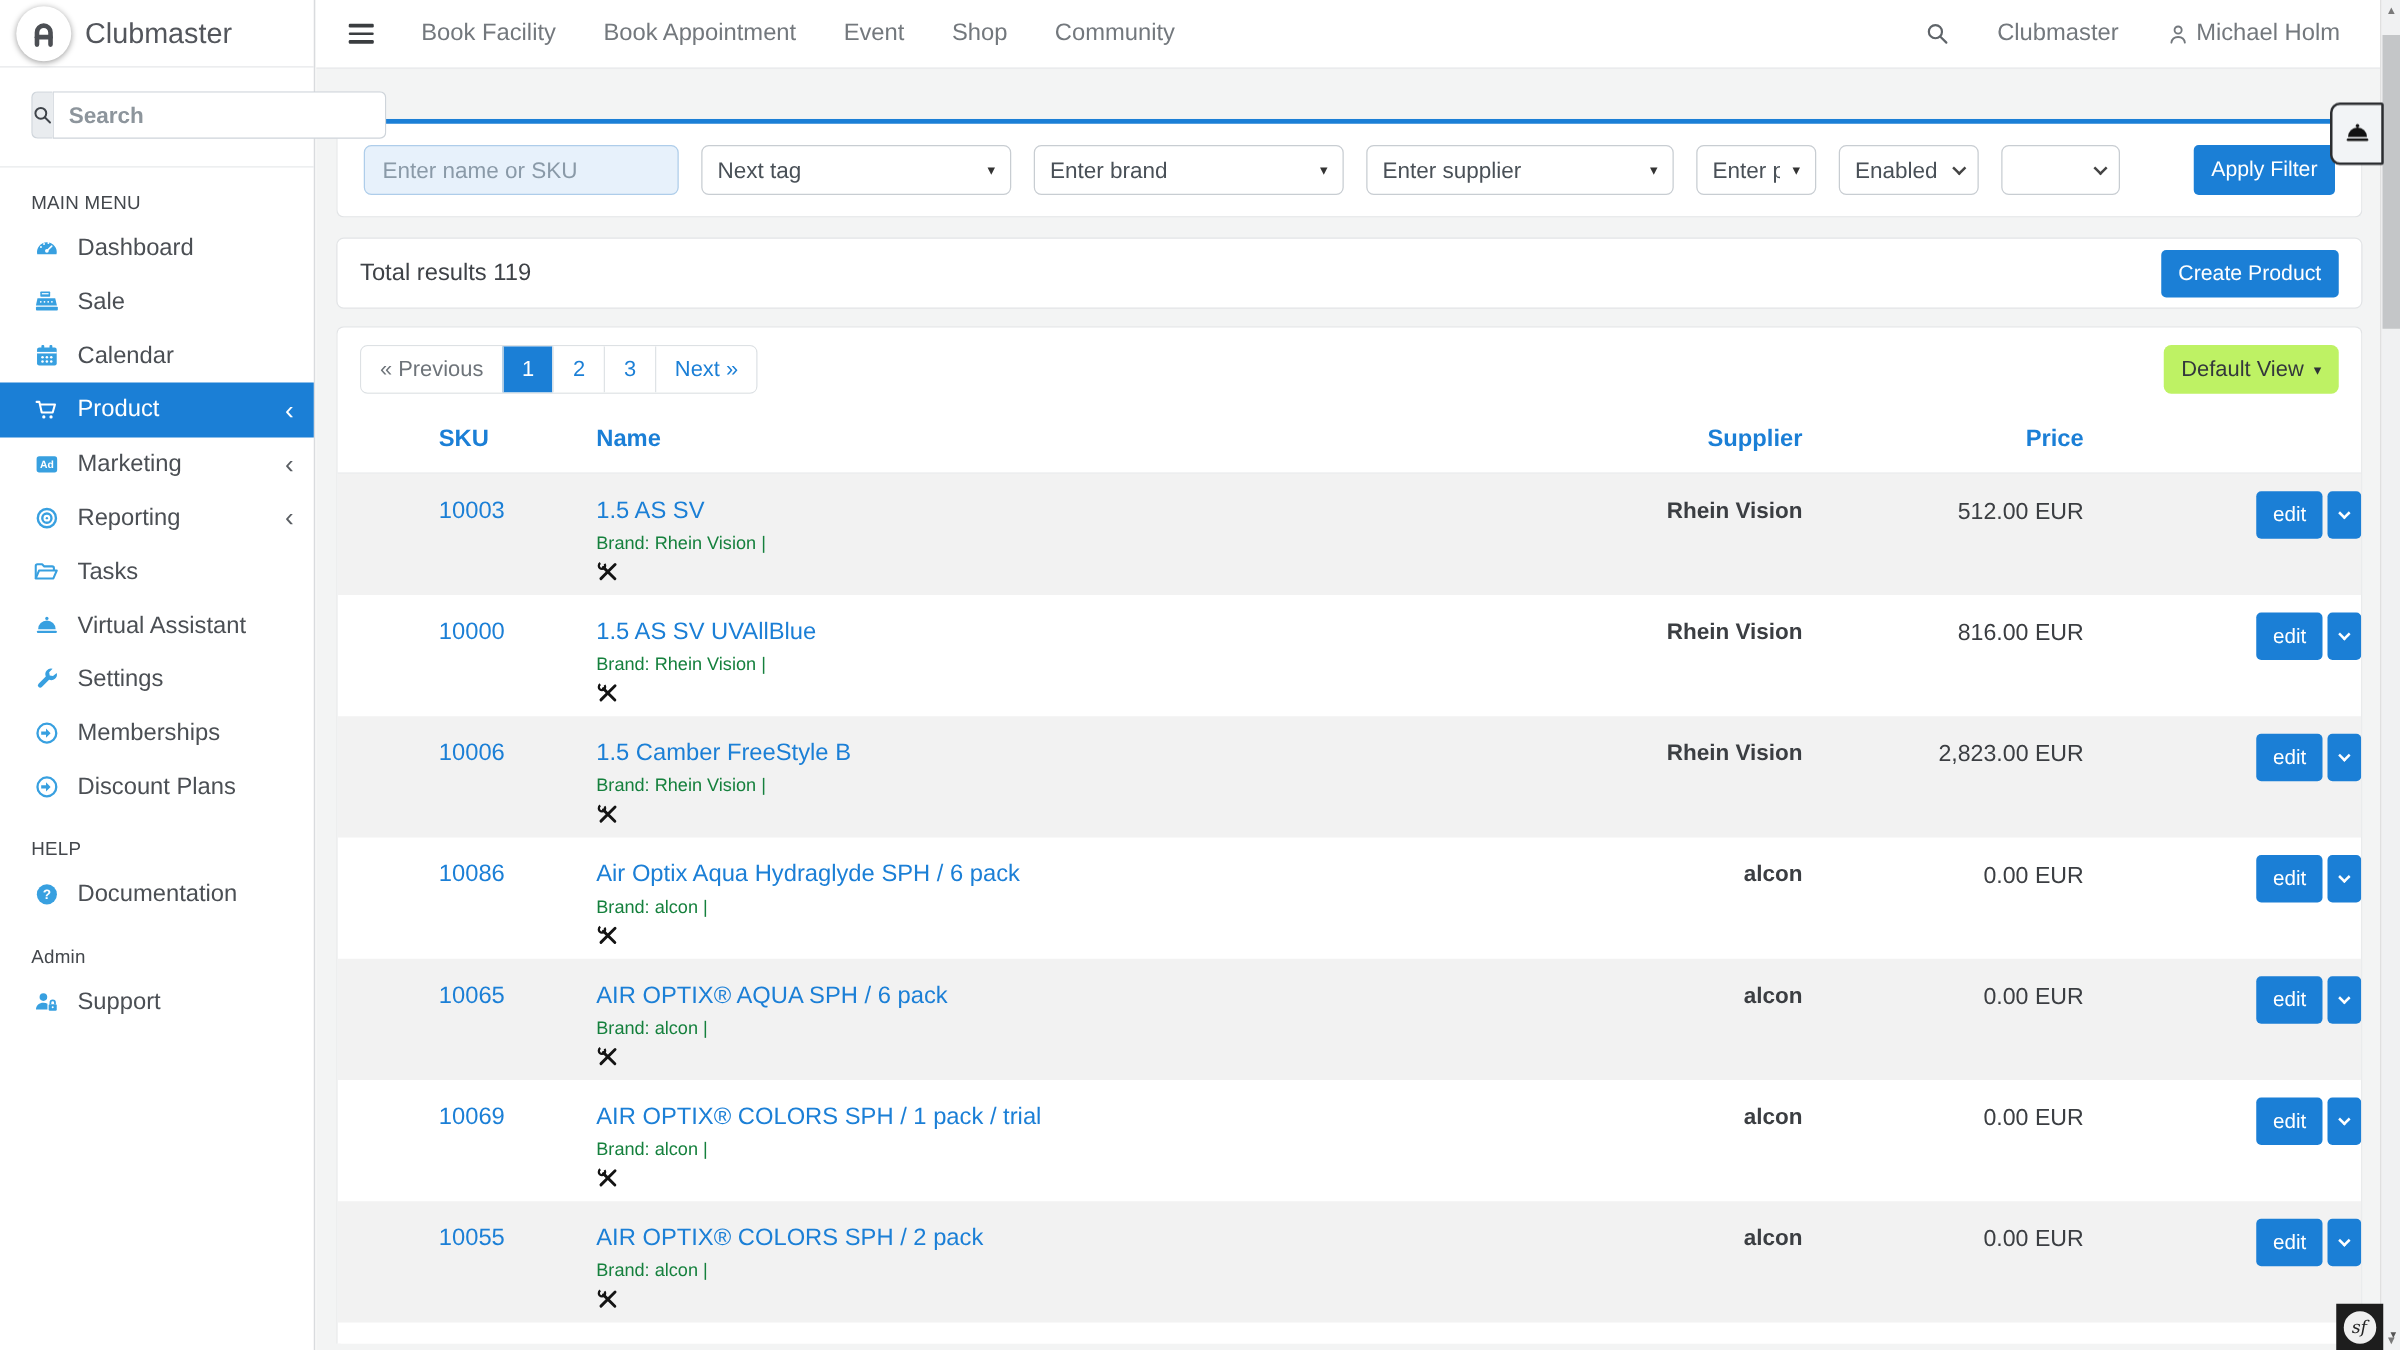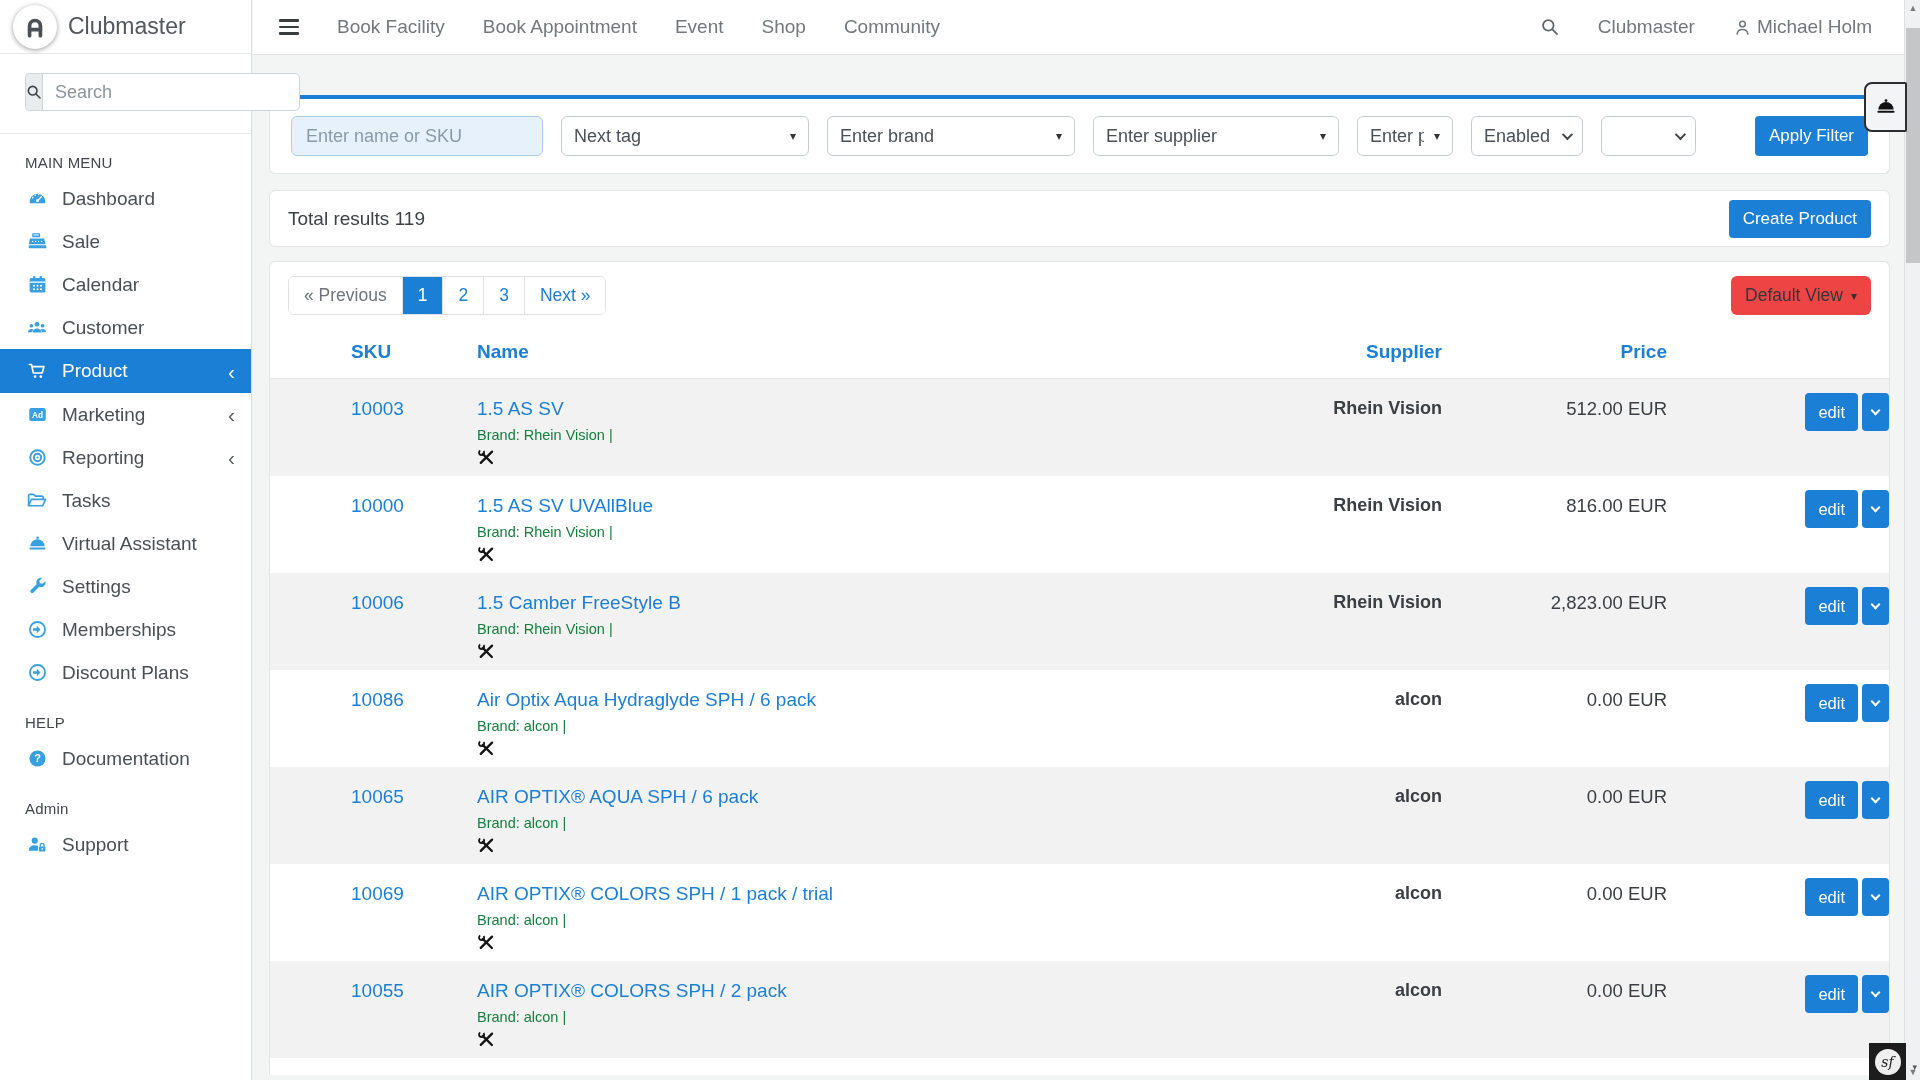--- a/index.html
+++ b/index.html
@@ -5,21 +5,21 @@
   * { margin:0; padding:0; box-sizing:border-box; }
   html,body { width:1920px; height:1080px; overflow:hidden; font-family:"Liberation Sans",sans-serif; background:#f3f4f4; }
 
   
   .sidebar { position:fixed; left:0; top:0; width:252px; height:1080px; background:#fff; border-right:1px solid #d9dbde; z-index:20; }
   .logo-row { height:54px; display:flex; align-items:center; padding-left:13px; border-bottom:1px solid #e6e8ea; }
   .logo-circle { width:44px; height:44px; border-radius:50%; background:#fff; box-shadow:0 1px 5px rgba(0,0,0,.4); display:flex; align-items:center; justify-content:center; }
   .logo-title { margin-left:11px; font-size:23px; color:#53565c; }
   .side-search { display:flex; margin:19px 7px 0 25px; width:220px; height:38px; }
   .side-search .addon { width:38px; background:#e9ecef; border:1px solid #ced4da; border-right:none; border-radius:5px 0 0 5px; display:flex; align-items:center; justify-content:center; color:#3f444a; }
-  .side-search input { flex:1; border:1px solid #ced4da; border-radius:0 5px 5px 0; font-size:18px; padding:0 12px; color:#444; outline:none; font-family:inherit; }
+  .side-search input { flex:1; border:1px solid #ced4da; border-radius:0 5px 5px 0; font-size:18px; padding:0 12px; color:#444; outline:none; font-family:inherit;font-weight:bold; }
   .side-search input::placeholder { color:#8d959c; }
   .side-divider { border:none; border-top:1px solid #e8eaec; margin-top:22px; }
   .section-label { padding:20px 0 6px 25px; font-size:15px; color:#43474c; letter-spacing:.2px; }
   .menu-item { height:43px; display:flex; align-items:center; padding:0 16px 0 25px; cursor:pointer; color:#4b4f54; position:relative; }
   .menu-item .mi-icon { width:24px; display:flex; justify-content:center; }
   .menu-item .mi-label { margin-left:13px; font-size:19px; }
   .menu-item .mi-chevron { margin-left:auto; font-size:21px; color:#5a5e63; line-height:1; }
   .menu-item.active { background:#1b7fd6; color:#fff; height:44px;align-items:center; }
   .menu-item.active .mi-chevron { color:#fff; }
 
@@ -50,21 +50,21 @@
   .results-bar { margin:16px 14px 0 16px; background:#fff; border:1px solid #e2e4e6; border-radius:6px; height:57px; display:flex; align-items:center; padding:0 18px; }
   .results-total { font-size:19px; color:#3e4247; }
   .create-btn { margin-left:auto; padding:9px 14px; }
 
   .main-card { margin:14px 14px 0 16px; background:#fff; border:1px solid #e2e4e6; border-bottom:none; border-radius:6px 6px 0 0; height:814px; padding-top:14px; overflow:hidden; }
   .list-toolbar { display:flex; align-items:center; padding:0 18px; }
   .pagination { display:flex; border:1px solid #dde1e4; border-radius:6px; overflow:hidden; font-size:17.5px; }
   .page-item { padding:8px 15px; color:#1b7fd6; cursor:pointer; border-left:1px solid #dfe3e6; background:#fff; }
   .page-item:first-child { border-left:none; color:#6e747a; }
   .page-item.active { background:#1b7fd6; color:#fff; }
-  .view-btn { margin-left:auto; background:#ef4444; border-radius:6px; padding:9px 14px; font-size:17.5px; color:#33373c; cursor:pointer; display:flex; align-items:center; gap:8px; }
+  .view-btn { margin-left:auto; background:#bef264; border-radius:6px; padding:9px 14px; font-size:17.5px; color:#33373c; cursor:pointer; display:flex; align-items:center; gap:8px; }
   .view-btn .caret { font-size:12px; color:#2f3337; }
 
   .ptable { margin-top:26px; }
   .t-row { display:flex; align-items:flex-start; padding-left:81px; padding-right:0; }
   .t-head { padding-bottom:15px; border-bottom:1px solid #e5e7e9; font-size:19px; font-weight:bold; color:#1b7fd6; }
   .col-sku { width:126px; }
   .col-name { flex:1; }
   .col-supplier { width:160px; text-align:right; }
   .col-price { width:225px; text-align:right; }
   .col-actions { width:222px; display:flex; justify-content:flex-end; }
@@ -161,35 +161,20 @@
             <circle cx="12" cy="13.4" r="1.15"></circle>
             <circle cx="16" cy="13.4" r="1.15"></circle>
             <circle cx="8" cy="17.4" r="1.15"></circle>
             <circle cx="12" cy="17.4" r="1.15"></circle>
             <circle cx="16" cy="17.4" r="1.15"></circle>
           </g>
         </svg>
       </span>
     <span class="mi-label">Calendar</span>
   </div>
-  <div class="menu-item">
-    <span class="mi-icon">
-        <svg width="22" height="21" viewBox="0 0 24 24">
-          <g fill="#38a0e0">
-            <circle cx="5.6" cy="10" r="2.1"></circle>
-            <circle cx="18.4" cy="10" r="2.1"></circle>
-            <circle cx="12" cy="8.4" r="2.7"></circle>
-            <path d="M1.6 17.4c0-2.3 1.8-3.8 4-3.8 1 0 1.9.3 2.6.8-1.2 1-1.9 2.3-2 3z"></path>
-            <path d="M22.4 17.4c0-2.3-1.8-3.8-4-3.8-1 0-1.9.3-2.6.8 1.2 1 1.9 2.3 2 3z"></path>
-            <path d="M6.8 17.8c0-2.9 2.3-4.8 5.2-4.8s5.2 1.9 5.2 4.8z"></path>
-          </g>
-        </svg>
-      </span>
-    <span class="mi-label">Customer</span>
-  </div>
   <div class="menu-item active">
     <span class="mi-icon">
         <svg width="21" height="21" viewBox="0 0 24 24">
           <path fill="none" stroke="#fff" stroke-width="1.9" stroke-linecap="round" stroke-linejoin="round" d="M2.6 4h2.5l2.2 9.7h10l2.1-7.3H6"></path>
           <circle cx="9.2" cy="17.8" r="1.5" fill="#fff"></circle>
           <circle cx="15.8" cy="17.8" r="1.5" fill="#fff"></circle>
         </svg>
       </span>
     <span class="mi-label">Product</span>
     <span class="mi-chevron">‹</span>

